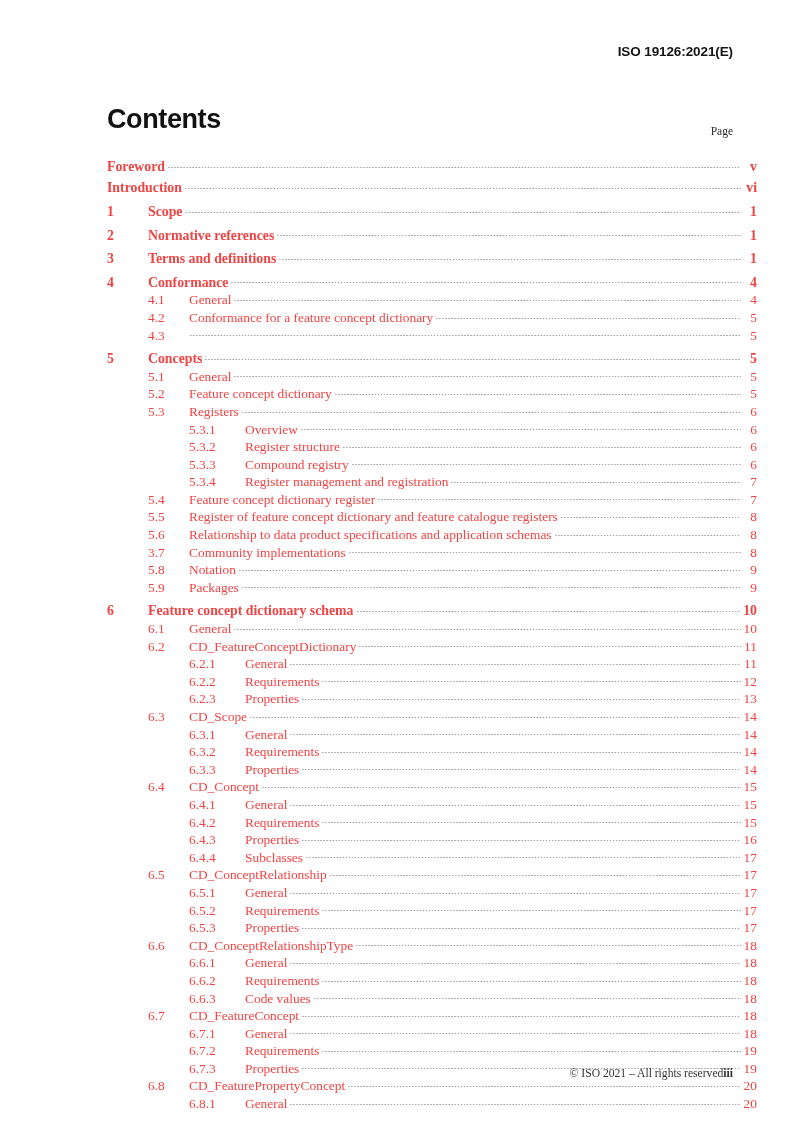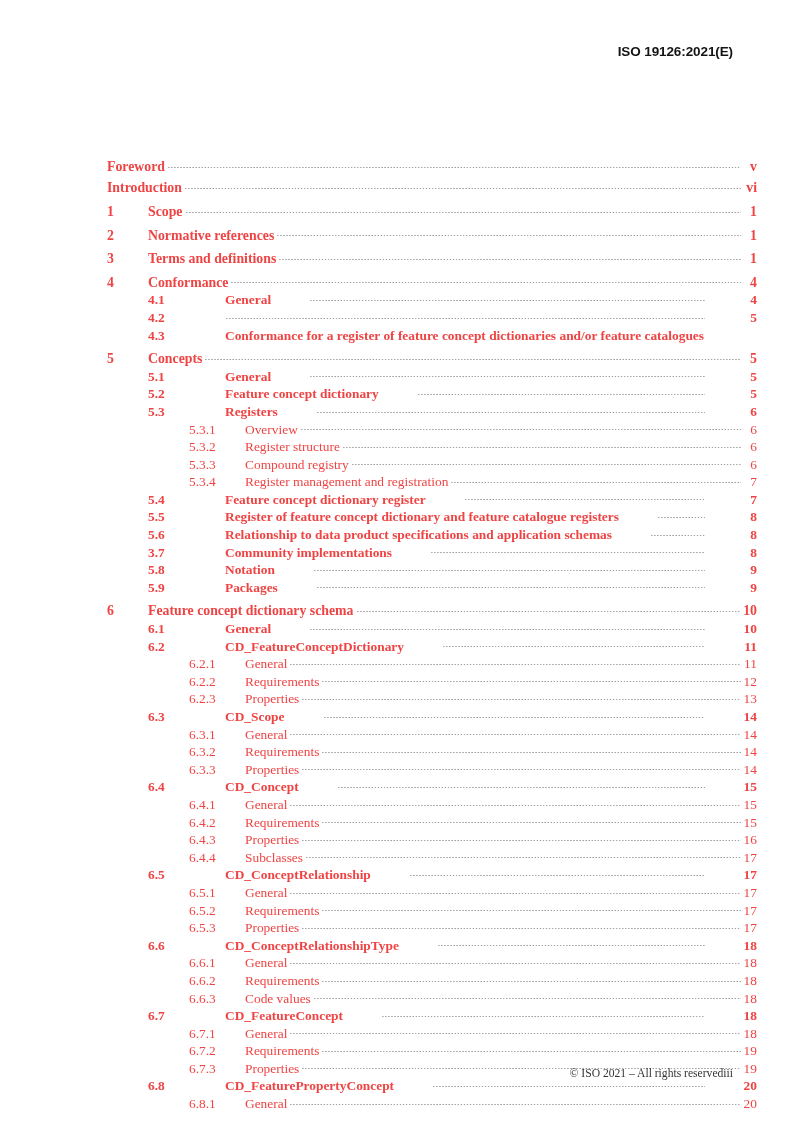--- a/index.html
+++ b/index.html
@@ -116,24 +116,23 @@
   
   .lvl1 {
     font-weight: bold;
     font-size: 13.8px;
     padding-top: 7.0px;
   }
   .lvl1 .num { width: 41px; }
 
   
   .lvl2 {
-    font-weight: bold;
+    font-weight: normal;
     font-size: 13.4px;
     padding-top: 1.0px;
-    gap: 36px;
   }
   .lvl2 .num { width: 41px; margin-left: 41px; }
 
   
   .lvl3 {
     font-weight: normal;
     font-size: 13.4px;
     padding-top: 1.0px;
   }
   .lvl3 .num { width: 56px; margin-left: 82px; }
@@ -144,30 +143,34 @@
     bottom: 42px;
     left: 95px;
     right: 48px;
     display: flex;
     justify-content: flex-end;
     align-items: baseline;
     font-size: 11.6px;
     color: #333333;
   }
   .doc-footer .folio {
-    font-weight: normal;
+    font-weight: bold;
   }
 </style>
 </head>
 <body>
 
 <div class="page">
 
   <div class="doc-header">ISO 19126:2021(E)</div>
 
+  <div class="title-row">
+    <span class="contents-title">Contents</span>
+    <span class="page-label">Page</span>
+  </div>
 
   <div class="toc" id="toc-list">
       <div class="toc-entry lvl0">
         <span class="num"></span>
         <span class="label">Foreword</span>
         <span class="leader"></span>
         <span class="pg">v</span>
       </div>
       <div class="toc-entry lvl0">
         <span class="num"></span>
@@ -200,26 +203,26 @@
         <span class="pg">4</span>
       </div>
       <div class="toc-entry lvl2">
         <span class="num">4.1</span>
         <span class="label">General</span>
         <span class="leader"></span>
         <span class="pg">4</span>
       </div>
       <div class="toc-entry lvl2">
         <span class="num">4.2</span>
+        <span class="label">Conformance for a feature concept dictionary</span>
         <span class="leader"></span>
         <span class="pg">5</span>
       </div>
       <div class="toc-entry lvl2">
         <span class="num">4.3</span>
-        <span class="label">Conformance for a register of feature concept dictionaries and/or feature catalogues</span>
         <span class="leader"></span>
         <span class="pg">5</span>
       </div>
       <div class="toc-entry lvl1">
         <span class="num">5</span>
         <span class="label">Concepts</span>
         <span class="leader"></span>
         <span class="pg">5</span>
       </div>
       <div class="toc-entry lvl2">

